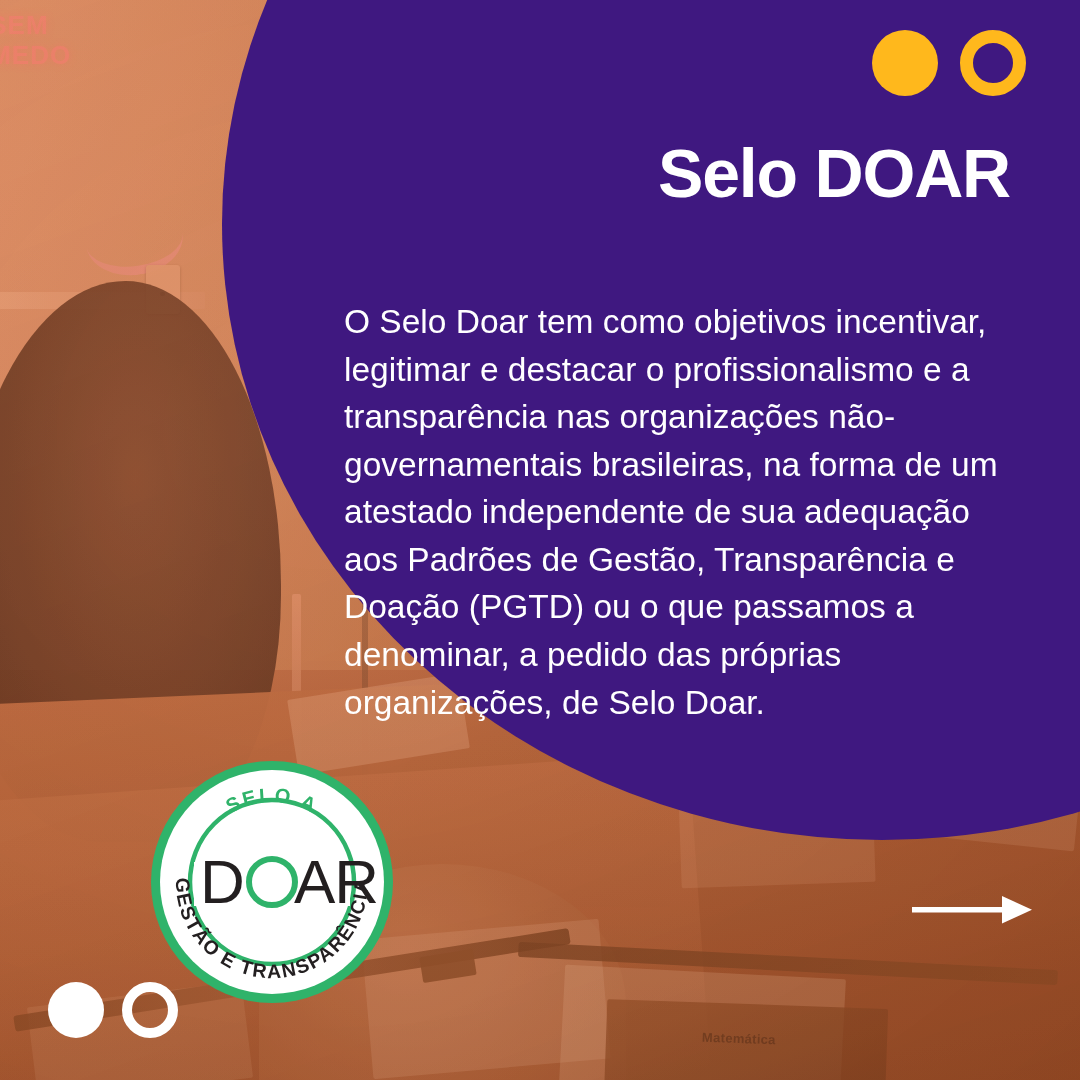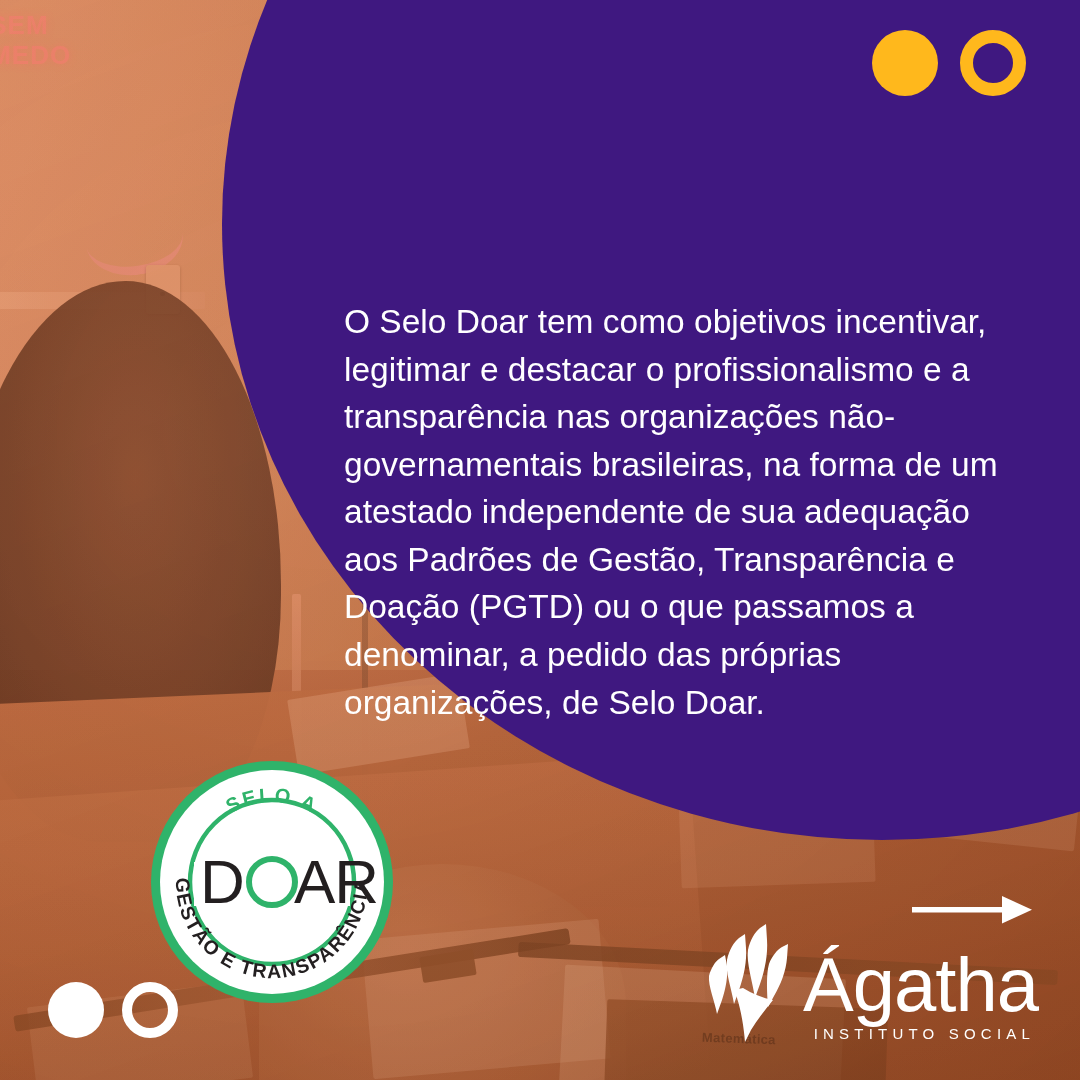--- a/index.html
+++ b/index.html
@@ -179,20 +179,21 @@
     <div class="photo-soft"></div>
   </div>
 
   <div class="blob"></div>
 
   <div class="dots-tr">
     <div class="dot-solid-o"></div>
     <div class="dot-ring-o"></div>
   </div>
 
+  <div class="headline">Selo DOAR</div>
 
   <div class="body-copy">O Selo Doar tem como objetivos incentivar, legitimar e destacar o profissionalismo e a transparência nas organizações não-governamentais brasileiras, na forma de um atestado independente de sua adequação aos Padrões de Gestão, Transparência e Doação (PGTD) ou o que passamos a denominar, a pedido das próprias organizações, de Selo Doar.</div>
 
   <div class="seal">
     <svg viewBox="0 0 248 248" xmlns="http://www.w3.org/2000/svg">
       <defs>
         <path id="arcTop" d="M 44 124 A 80 80 0 0 1 204 124"></path>
         <path id="arcBot" d="M 28 124 A 96 96 0 0 0 220 124"></path>
       </defs>
       <circle cx="124" cy="124" r="121" fill="#2fb36a"></circle>
@@ -218,31 +219,14 @@
     <div class="dot-ring-w"></div>
   </div>
 
   <div class="arrow">
     <svg viewBox="0 0 120 34" xmlns="http://www.w3.org/2000/svg">
       <rect x="0" y="14" width="98" height="5.5" fill="#ffffff"></rect>
       <polygon points="90,3 120,16.75 90,30.5" fill="#ffffff"></polygon>
     </svg>
   </div>
 
-  <div class="logo">
-    <div class="logo-mark">
-      <svg viewBox="0 0 92 118" xmlns="http://www.w3.org/2000/svg">
-        <g fill="#ffffff">
-          <path d="M6 52 C8 44 12 38 16 35 L22 31 L24 42 C25 52 23 64 19 76 L14 90 C12 78 5 62 6 52 Z"></path>
-          <path d="M24 36 C26 26 31 18 36 14 L42 10 L43 24 C44 37 41 52 36 66 L31 80 C29 66 22 48 24 36 Z"></path>
-          <path d="M45 26 C47 16 52 8 57 4 L63 0 L64 16 C65 30 62 46 57 60 L52 74 C50 60 43 38 45 26 Z"></path>
-          <path d="M66 40 C69 32 74 26 79 23 L85 20 L84 34 C83 47 78 60 71 72 L65 83 C64 70 63 50 66 40 Z"></path>
-          <path d="M40 64 C50 70 60 74 70 76 C62 86 54 96 48 106 L42 118 C41 104 38 86 34 74 L31 66 Z"></path>
-        </g>
-      </svg>
-    </div>
-    <div class="logo-words">
-      <div class="logo-name">Ágatha</div>
-      <div class="logo-sub">INSTITUTO SOCIAL</div>
-    </div>
-  </div>
 
 </div>
 
 </body></html>

